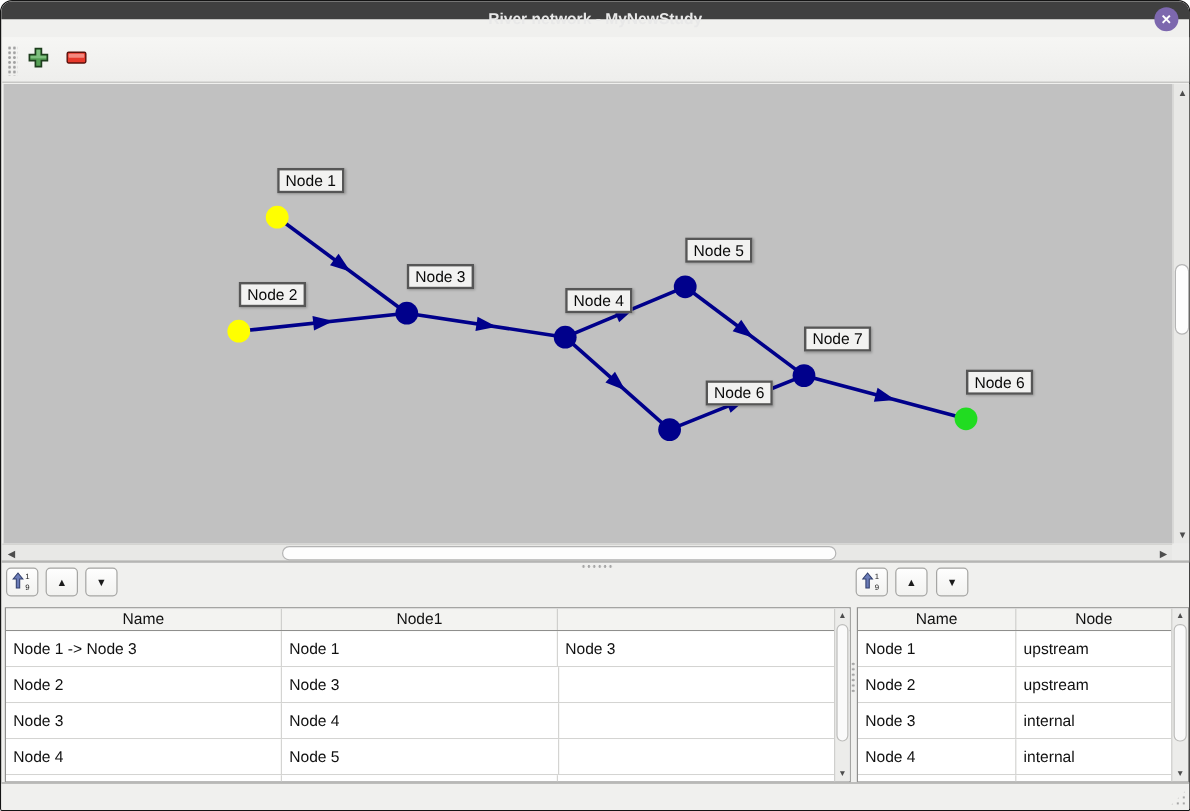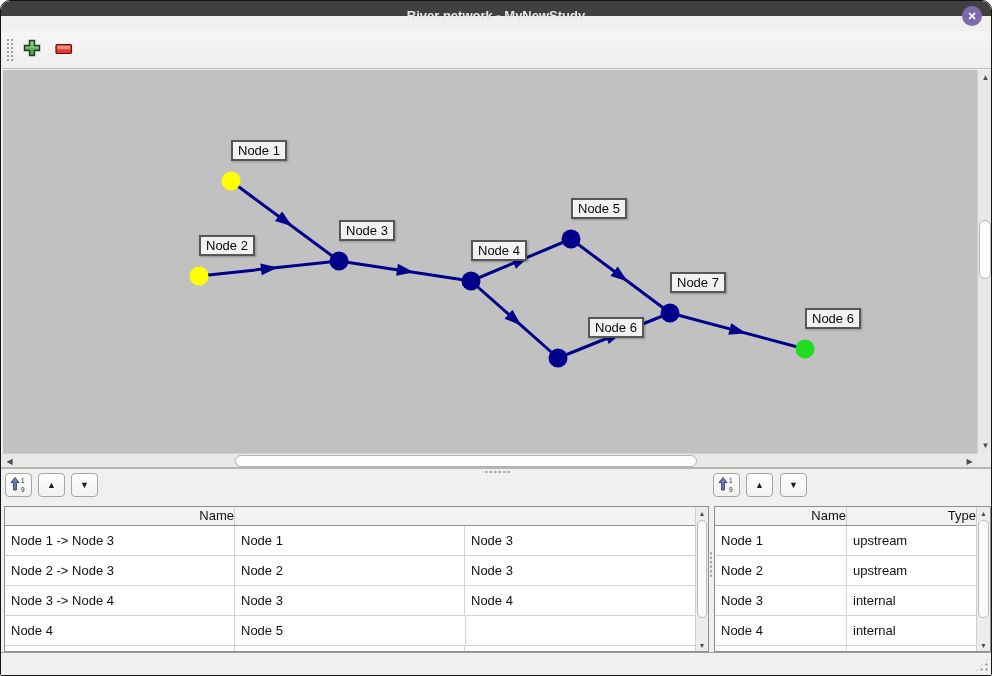--- a/index.html
+++ b/index.html
@@ -62,21 +62,21 @@
   
   .pane-btn { position:absolute; top:472px; width:27px; height:24px; border:1px solid #a6a6a4; border-radius:4px;
               background:linear-gradient(#fefefe,#f2f2f0); display:flex; align-items:center; justify-content:center;
               font-size:9px; color:#1b1b1b; cursor:pointer; }
 
   
   .tbl { position:absolute; top:505px; height:146px; background:#ffffff; border:1px solid #8f8f8d; overflow:hidden; }
   .tbl-left { left:3px; width:705px; }
   .tbl-right { left:713px; width:277px; }
   .tbl-head { display:flex; height:19px; background:#f3f3f1; border-bottom:1px solid #8f8f8d; }
-  .tbl-head .hcell { font-size:13px; color:#111; text-align:right; line-height:18px;
+  .tbl-head .hcell { font-size:13px; color:#111; text-align:center; line-height:18px;
                      border-right:1px solid #cfcfcd; cursor:pointer; }
   .tbl-row { display:flex; height:30px; background:#ffffff; border-bottom:1px solid #d4d4d2; cursor:default; }
   .tbl-row .cell { font-size:13px; color:#111; line-height:29px; padding-left:6px;
                    border-right:1px solid #d4d4d2; overflow:hidden; white-space:nowrap; }
   .tbl-scroll { position:absolute; right:0; top:0; bottom:0; background:#ececea; border-left:1px solid #cfcfcd; }
   .tbl-left .tbl-scroll { width:13px; }
   .tbl-right .tbl-scroll { width:14px; }
   .tbl-scroll .sb-arrow { width:100%; height:12px; position:absolute; font-size:7px; }
   .tbl-scroll .up { top:0; }
   .tbl-scroll .down { bottom:0; }
@@ -204,34 +204,33 @@
   <div class="pane-btn" style="left:745px;">
     <span>▲</span>
   </div>
   <div class="pane-btn" style="left:779px;">
     <span>▼</span>
   </div>
 
   <div class="tbl tbl-left">
     <div class="tbl-head" id="ltbl-head">
         <div class="hcell" style="width: 230px;">Name</div>
+        <div class="hcell" style="width: 230px;">Node1</div>
       </div>
     <div id="ltbl-body">
         <div class="tbl-row">
           <div class="cell" style="width: 230px;">Node 1 -&gt; Node 3</div>
           <div class="cell" style="width: 230px;">Node 1</div>
           <div class="cell" style="width: 231px;">Node 3</div>
         </div>
         <div class="tbl-row">
-          <div class="cell" style="width: 230px;">Node 2 -&gt; Node 3</div>
           <div class="cell" style="width: 230px;">Node 2</div>
           <div class="cell" style="width: 231px;">Node 3</div>
         </div>
         <div class="tbl-row">
-          <div class="cell" style="width: 230px;">Node 3 -&gt; Node 4</div>
           <div class="cell" style="width: 230px;">Node 3</div>
           <div class="cell" style="width: 231px;">Node 4</div>
         </div>
         <div class="tbl-row">
           <div class="cell" style="width: 230px;">Node 4</div>
           <div class="cell" style="width: 231px;">Node 5</div>
         </div>
         <div class="tbl-row">
           <div class="cell" style="width: 230px;"></div>
           <div class="cell" style="width: 230px;"></div>
@@ -243,21 +242,21 @@
       <div class="thumb"></div>
       <div class="sb-arrow down">▼</div>
     </div>
   </div>
 
   <div class="vsplit-dots"></div>
 
   <div class="tbl tbl-right">
     <div class="tbl-head" id="rtbl-head">
         <div class="hcell" style="width: 132px;">Name</div>
-        <div class="hcell" style="width: 130px;">Type</div>
+        <div class="hcell" style="width: 130px;">Node</div>
       </div>
     <div id="rtbl-body">
         <div class="tbl-row">
           <div class="cell" style="width: 132px;">Node 1</div>
           <div class="cell" style="width: 130px;">upstream</div>
         </div>
         <div class="tbl-row">
           <div class="cell" style="width: 132px;">Node 2</div>
           <div class="cell" style="width: 130px;">upstream</div>
         </div>

